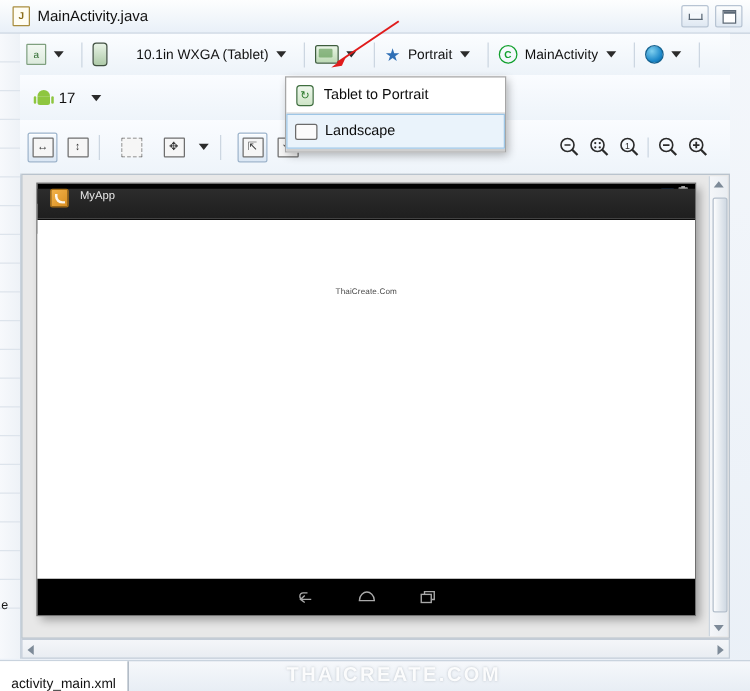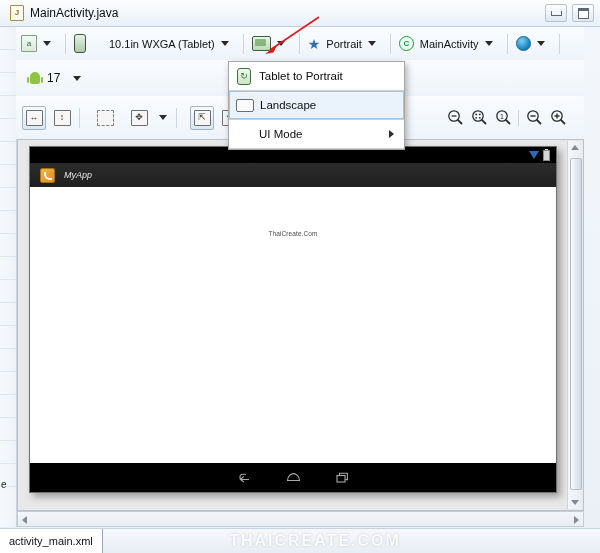--- a/index.html
+++ b/index.html
@@ -148,23 +148,23 @@
     box-shadow:4px 4px 7px rgba(0,0,0,.32);
   }
   .dev-status{
     position:absolute;left:0;top:0;width:100%;height:16px;background:#000;
     display:flex;align-items:center;justify-content:flex-end;padding-right:6px;box-sizing:border-box;gap:4px;
   }
   .wifi{width:0;height:0;border-left:5px solid transparent;border-right:5px solid transparent;border-top:8px solid #2f68b5;}
   .batt{width:5px;height:9px;background:#d6d6d6;border:1px solid #8d8d8d;position:relative;}
   .batt::after{content:"";position:absolute;left:1px;top:-2px;width:3px;height:1px;background:#d6d6d6;}
   .dev-action{
-    position:absolute;left:0;top:16px;width:100%;height:24px;
+    position:absolute;left:0;top:4px;width:100%;height:24px;
     background:linear-gradient(#2c2c2c,#1e1e1e);
-    border-bottom:1px solid #0c0c0c;display:flex;align-items:center;font-style:italic;
+    border-bottom:1px solid #0c0c0c;display:flex;
   }
   .appicon{
     width:13px;height:13px;margin-left:10px;margin-right:9px;border-radius:2px;
     background:linear-gradient(135deg,#f3b24a,#d98f22);border:1px solid #a96f16;
     position:relative;
   }
   .appicon::after{
     content:"";position:absolute;left:3px;bottom:2px;width:6px;height:6px;
     border-left:2px solid #fff;border-bottom:2px solid #fff;border-radius:0 0 0 6px;opacity:.9;
   }
@@ -197,21 +197,21 @@
   .arr-lf{border-top:4px solid transparent;border-bottom:4px solid transparent;border-right:5px solid #7d8a98;}
   .arr-rt{border-top:4px solid transparent;border-bottom:4px solid transparent;border-left:5px solid #7d8a98;}
 
   
   .bottombar{
     position:absolute;left:0;top:528px;width:600px;height:25px;
     background:linear-gradient(#f6f8fb,#e7edf4);border-top:1px solid #c9d3de;
   }
   .btab{
     position:absolute;left:0;top:0;height:24px;padding:0 9px;
-    display:flex;align-items:center;font-size:11px;color:#111;
+    display:flex;align-items:flex-end;font-size:11px;color:#111;
     background:#ffffff;border-right:1px solid #9aa7b5;
   }
   .watermark{
     position:absolute;left:200px;top:528px;width:230px;height:25px;
     display:flex;align-items:center;justify-content:center;
     font-size:16px;font-weight:bold;letter-spacing:2px;color:rgba(255,255,255,.92);
     text-shadow:0 0 2px rgba(140,150,160,.55);pointer-events:none;
   }
 
   
@@ -463,25 +463,20 @@
       <div class="mlabel">Tablet to Portrait</div>
     </div>
     <div class="mgroupline"></div>
     <div class="mitem sel">
       <div class="micon">
           <div class="mi-land"></div>
         </div>
       <div class="mlabel">Landscape</div>
     </div>
     <div class="mgroupline"></div>
-    <div class="mitem">
-      <div class="micon"></div>
-      <div class="mlabel">UI Mode</div>
-      <div class="mchev"></div>
-    </div>
     <div class="mgroupline"></div>
   </div>
 
   <svg class="redarrow" viewBox="0 0 70 42">
     <line x1="64" y1="3" x2="15" y2="36" stroke="#e01b1b" stroke-width="1.6"></line>
     <path d="M10 40 L22 31 L18.5 38.5 Z" fill="#e01b1b"></path>
   </svg>
 
 </div>
 

